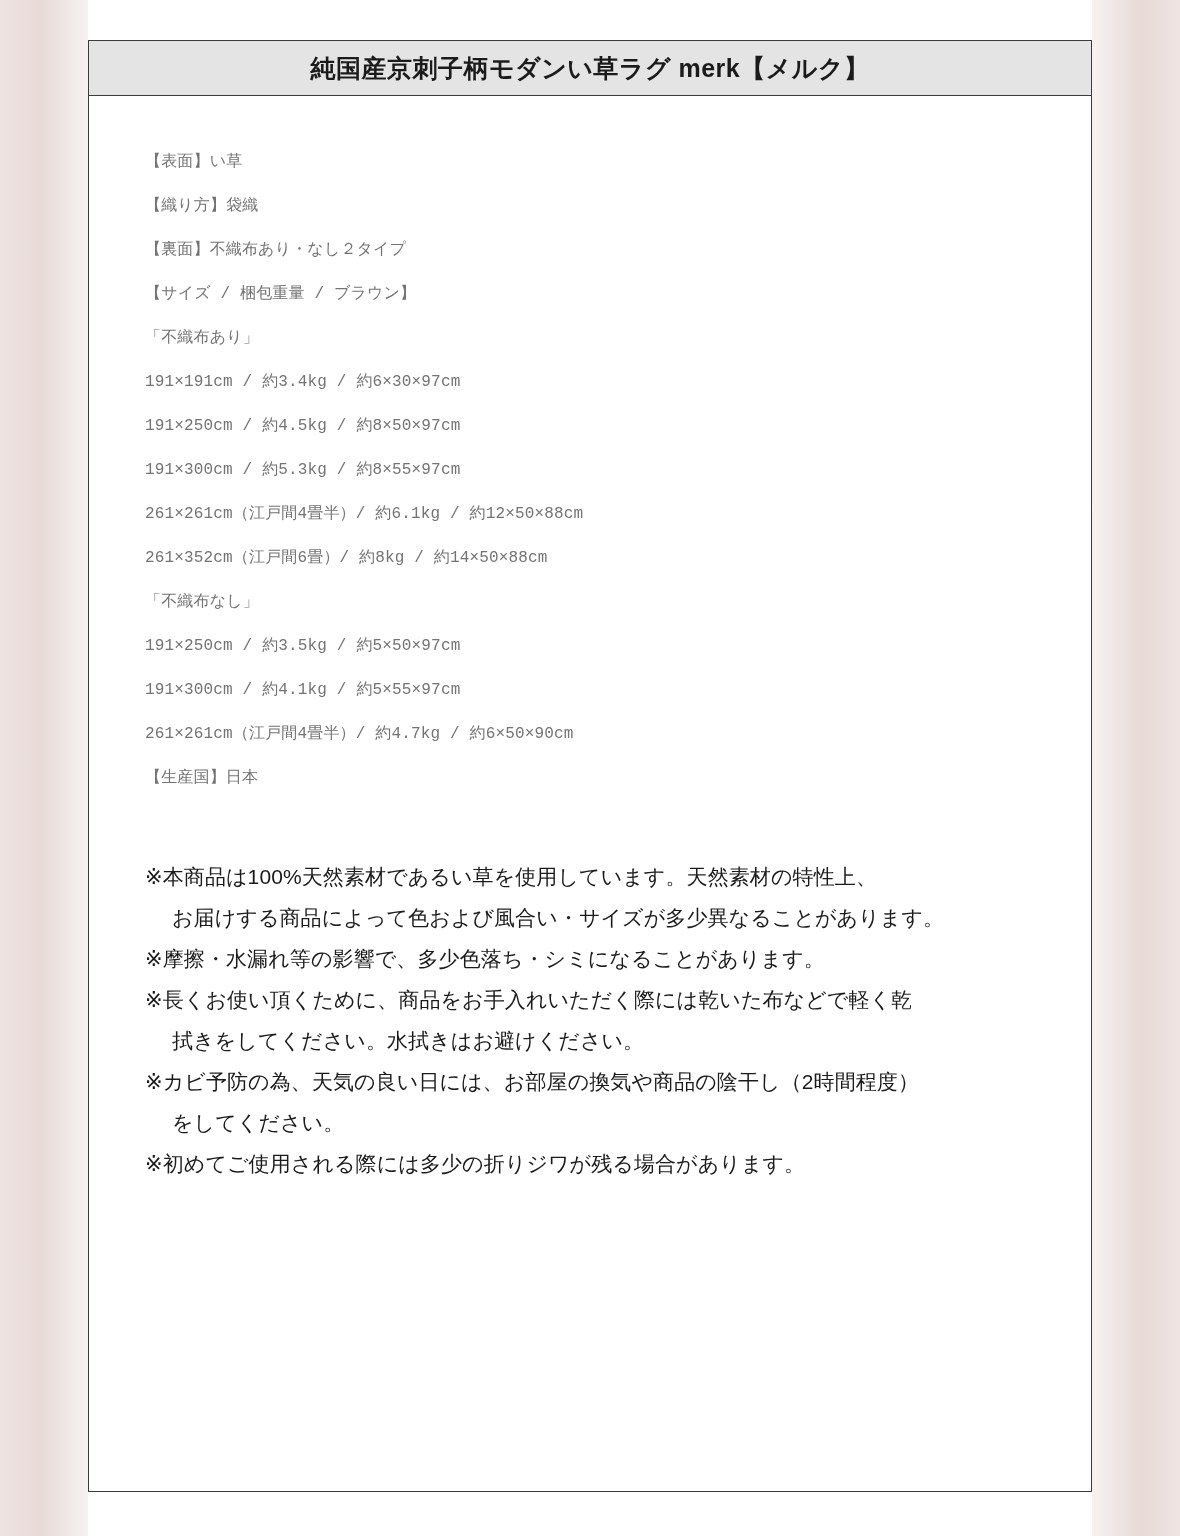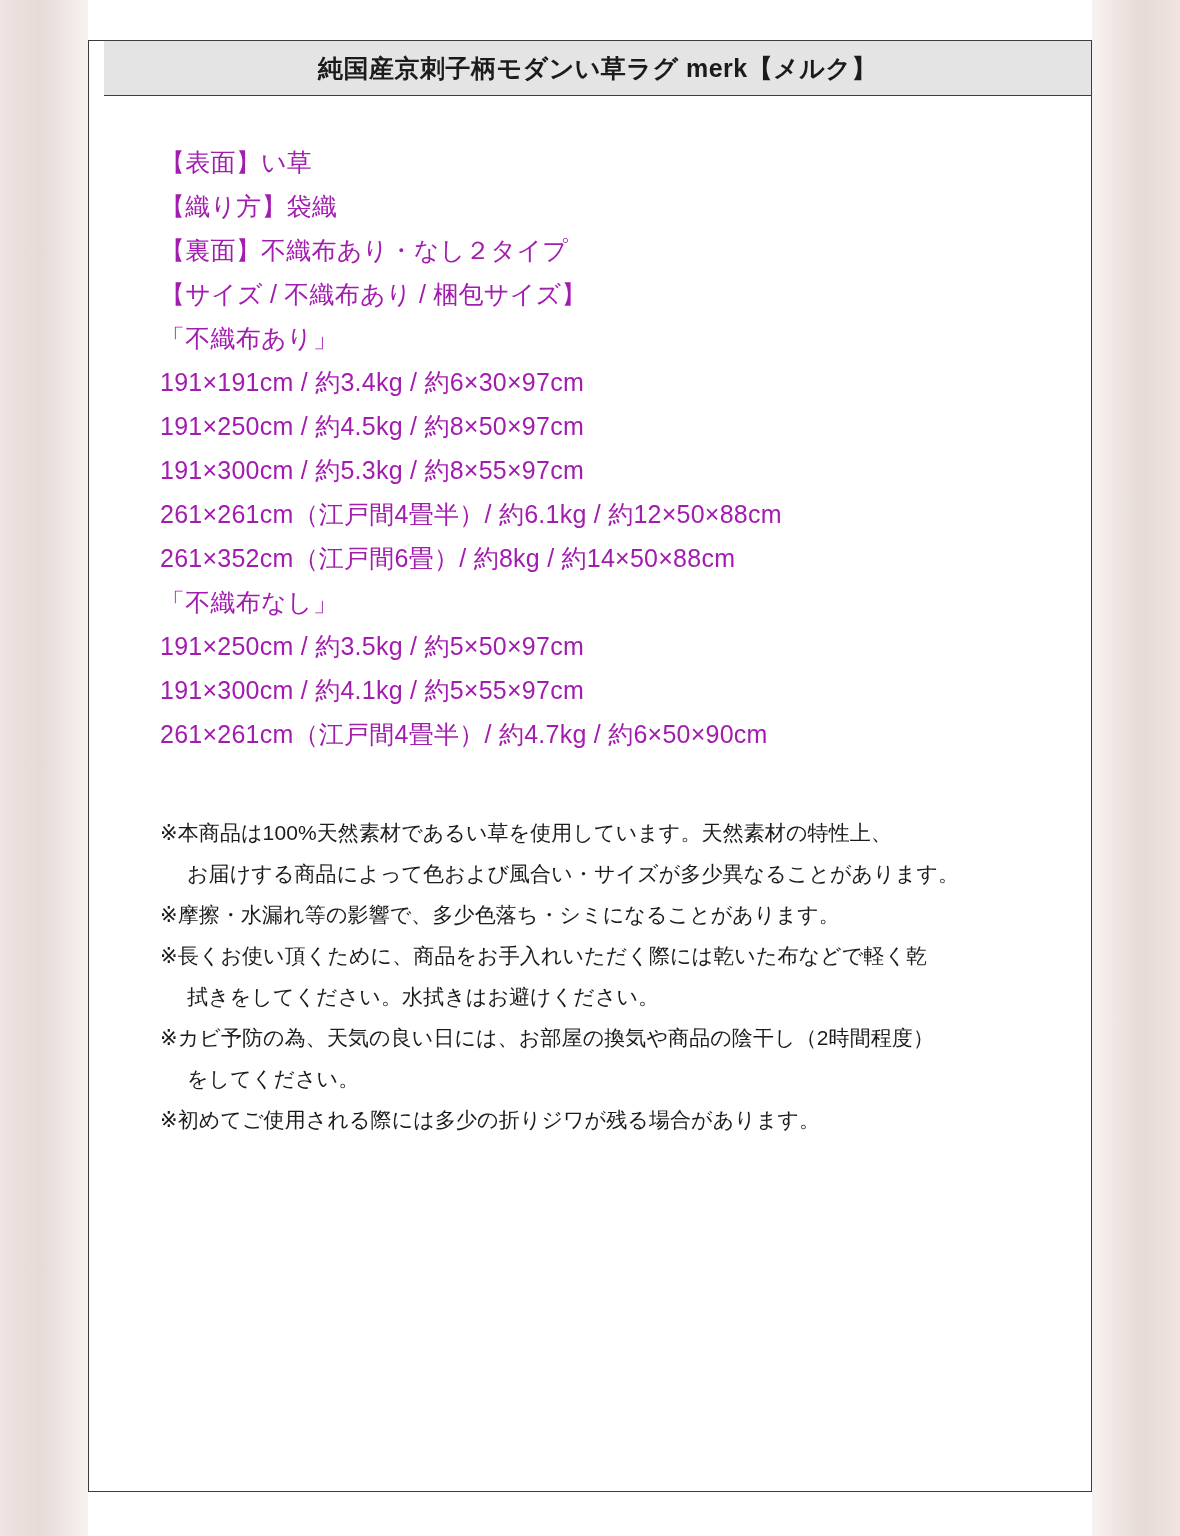--- a/index.html
+++ b/index.html
@@ -38,21 +38,20 @@
 
   .sheet {
     position: absolute;
     left: 88px;
     top: 40px;
     width: 1004px;
     height: 1452px;
     background: #ffffff;
     box-sizing: border-box;
     border: 1px solid #3c3c3c;
-    padding-left: 15px;
   }
 
   .title-bar {
     height: 54px;
     background: #e4e4e4;
     border-bottom: 1px solid #3c3c3c;
     display: flex;
     align-items: center;
     justify-content: center;
   }
@@ -68,25 +67,26 @@
     padding: 44px 56px 0 56px;
     box-sizing: border-box;
   }
 
   .spec-list {
     list-style: none;
     margin: 0;
     padding: 0;
   }
   .spec-list li {
-    font-size: 25px;
+    font-size: 16px;
     line-height: 44px;
-    color: #a21caf;
+    color: #737373;
     white-space: nowrap;
     letter-spacing: 0.01em;
+    font-family: Liberation Mono, monospace;
   }
 
   .notes {
     margin-top: 56px;
   }
   .note {
     font-size: 21px;
     line-height: 41px;
     color: #1b1b1b;
     white-space: nowrap;
@@ -109,31 +109,32 @@
     <div class="title-bar">
       <span class="title-text">純国産京刺子柄モダンい草ラグ merk【メルク】</span>
     </div>
 
     <div class="body">
 
       <ul class="spec-list">
         <li>【表面】い草</li>
         <li>【織り方】袋織</li>
         <li>【裏面】不織布あり・なし２タイプ</li>
-        <li>【サイズ / 不織布あり / 梱包サイズ】</li>
+        <li>【サイズ / 梱包重量 / ブラウン】</li>
         <li>「不織布あり」</li>
         <li>191×191cm / 約3.4kg / 約6×30×97cm</li>
         <li>191×250cm / 約4.5kg / 約8×50×97cm</li>
         <li>191×300cm / 約5.3kg / 約8×55×97cm</li>
         <li>261×261cm（江戸間4畳半）/ 約6.1kg / 約12×50×88cm</li>
         <li>261×352cm（江戸間6畳）/ 約8kg / 約14×50×88cm</li>
         <li>「不織布なし」</li>
         <li>191×250cm / 約3.5kg / 約5×50×97cm</li>
         <li>191×300cm / 約4.1kg / 約5×55×97cm</li>
         <li>261×261cm（江戸間4畳半）/ 約4.7kg / 約6×50×90cm</li>
+        <li>【生産国】日本</li>
       </ul>
 
       <div class="notes">
         <div class="note">※本商品は100%天然素材であるい草を使用しています。天然素材の特性上、</div>
         <div class="note indent">お届けする商品によって色および風合い・サイズが多少異なることがあります。</div>
         <div class="note">※摩擦・水漏れ等の影響で、多少色落ち・シミになることがあります。</div>
         <div class="note">※長くお使い頂くために、商品をお手入れいただく際には乾いた布などで軽く乾</div>
         <div class="note indent">拭きをしてください。水拭きはお避けください。</div>
         <div class="note">※カビ予防の為、天気の良い日には、お部屋の換気や商品の陰干し（2時間程度）</div>
         <div class="note indent">をしてください。</div>

